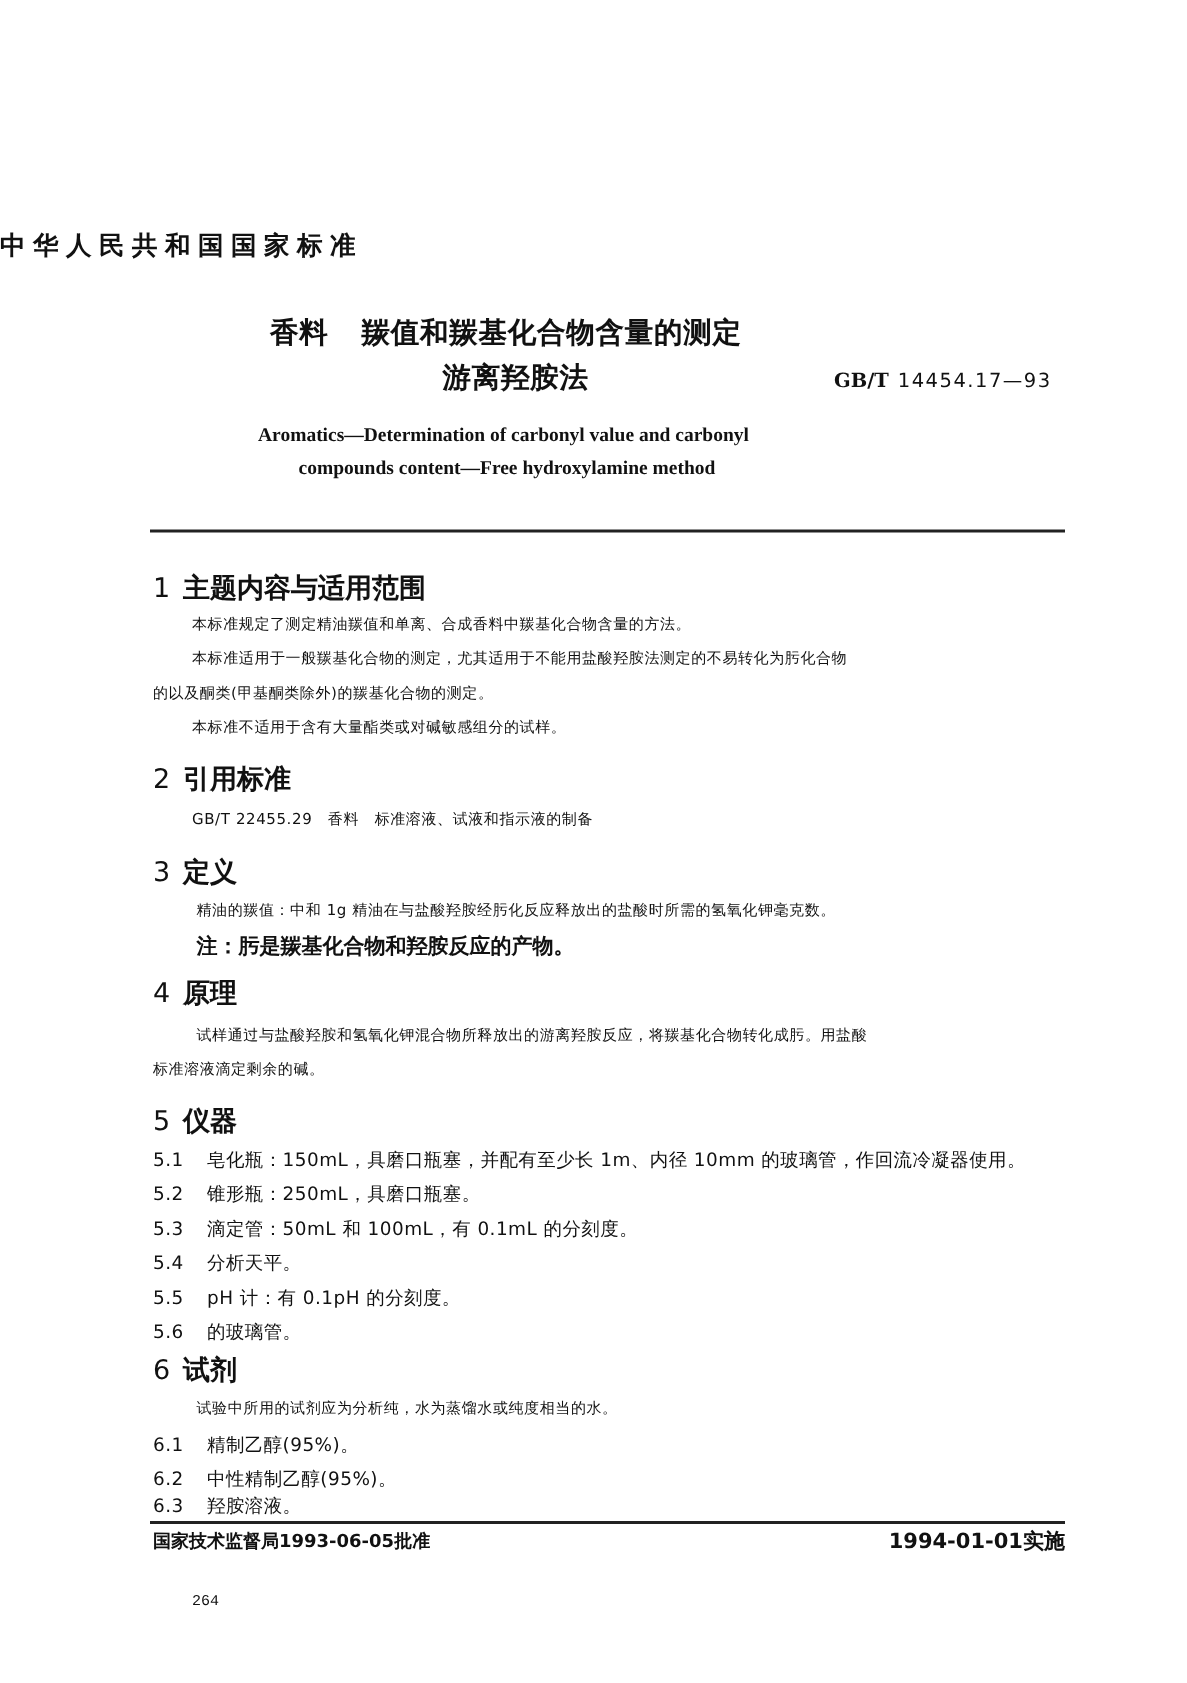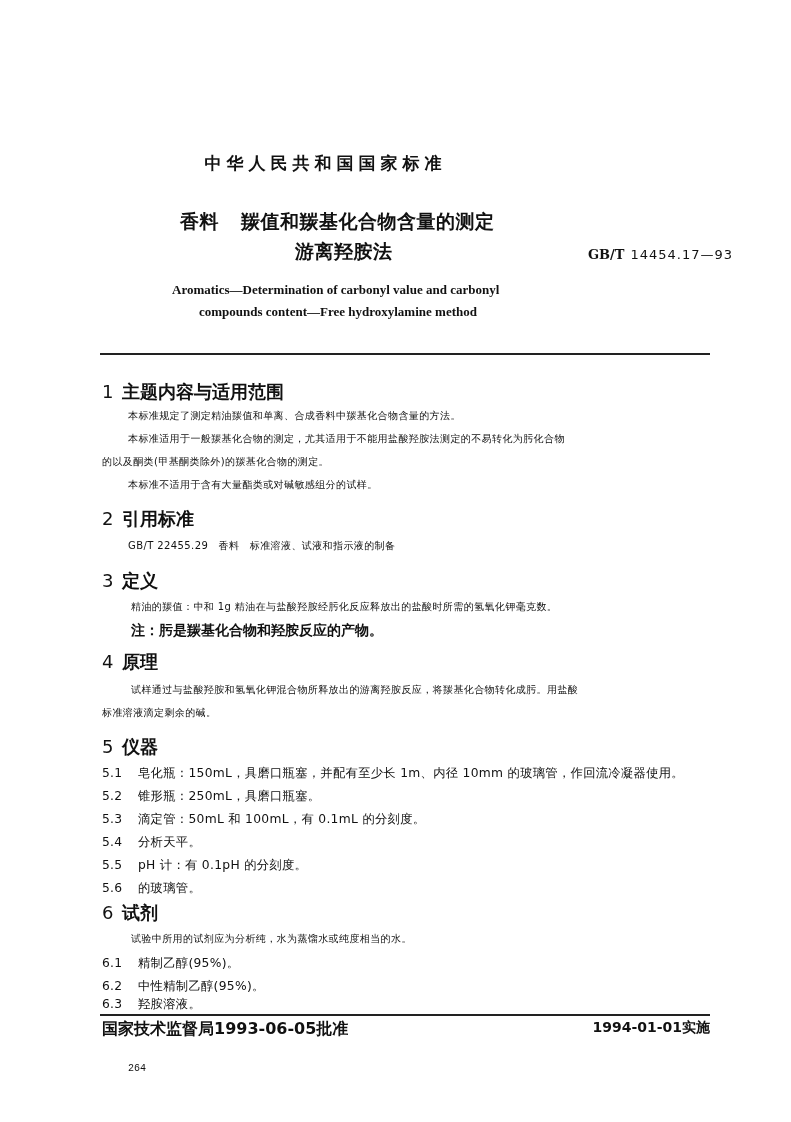--- a/index.html
+++ b/index.html
@@ -3,40 +3,40 @@
 <meta charset="utf-8">
 <style>
   html, body { margin: 0; padding: 0; }
   body {
     width: 791px; height: 1122px; background: #ffffff; position: relative;
     font-family: "DejaVu Serif", "Liberation Serif", serif; color: #111;
     overflow: hidden;
   }
   .abs { position: absolute; white-space: nowrap; }
   .national {
-    left: 0; width: 651px; text-align: center; top: 152px;
+    left: 0; width: 651px; top: 152px;
     font-family: "DejaVu Sans", sans-serif; font-weight: bold; font-size: 17px; letter-spacing: 5px;
   }
   .title1 { left: 180px; top: 209px; font-family: "DejaVu Sans", sans-serif; font-weight: bold; font-size: 19px; letter-spacing: 0.5px; }
   .title1 .gap { display: inline-block; width: 22px; }
   .title2 { left: 295px; top: 239px; font-family: "DejaVu Sans", sans-serif; font-weight: bold; font-size: 19px; letter-spacing: 0.5px; }
-  .std-code { left: 588px; top: 247px; font-size: 13px; }
+  .std-code { left: 556px; top: 247px; font-size: 13px; }
   .std-code b { font-family: "DejaVu Serif", serif; font-weight: bold; }
   .std-code span.num { font-family: "DejaVu Sans", sans-serif; letter-spacing: 1px; margin-left: 6px; }
   .en1 { left: 172px; top: 282px; font-family: "Liberation Serif", serif; font-weight: bold; font-size: 13px; }
   .en2 { left: 199px; top: 304px; font-family: "Liberation Serif", serif; font-weight: bold; font-size: 13px; }
   .rule-top { left: 100px; top: 353px; width: 610px; height: 2px; background: #222; }
   .rule-bottom { left: 100px; top: 1014px; width: 610px; height: 2px; background: #222; }
   .h { font-family: "DejaVu Sans", sans-serif; font-weight: bold; font-size: 18px; left: 102px; }
   .h .no { display: inline-block; width: 20px; font-weight: normal; }
   .p { font-family: "DejaVu Sans", sans-serif; font-size: 10px; letter-spacing: 0.4px; }
   .note { font-family: "DejaVu Sans", sans-serif; font-size: 14px; font-weight: bold; }
   .item { left: 102px; font-family: "DejaVu Sans", sans-serif; font-size: 12.3px; letter-spacing: 0.3px; }
   .item .no { display: inline-block; width: 36px; }
-  .footer-left { left: 102px; top: 1019px; font-family: "DejaVu Sans", sans-serif; font-weight: bold; font-size: 16px; }
+  .footer-left { left: 102px; top: 1019px; font-family: "DejaVu Sans", sans-serif; font-weight: bold; font-size: 12px; }
   .footer-right { right: 81px; top: 1019px; font-family: "DejaVu Sans", sans-serif; font-weight: bold; font-size: 14px; }
   .page-no { left: 128px; top: 1063px; font-family: "Liberation Mono", monospace; font-size: 10px; }
 </style>
 </head>
 <body>
 
 <div class="abs national">中华人民共和国国家标准</div>
 
 <div class="abs title1">
   <span>香料</span><span class="gap"></span><span>羰值和羰基化合物含量的测定</span>

